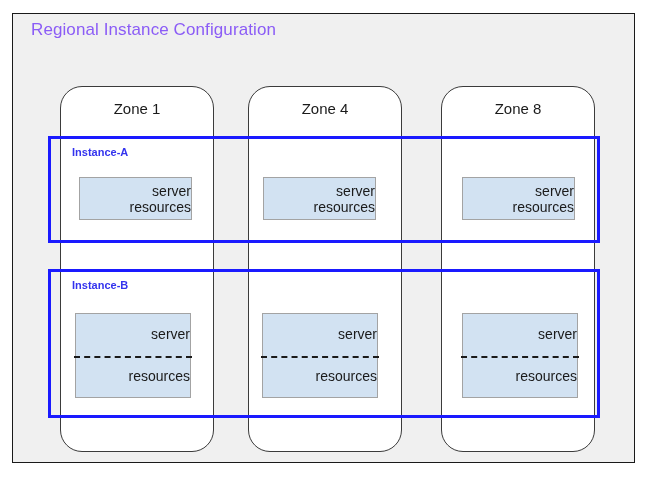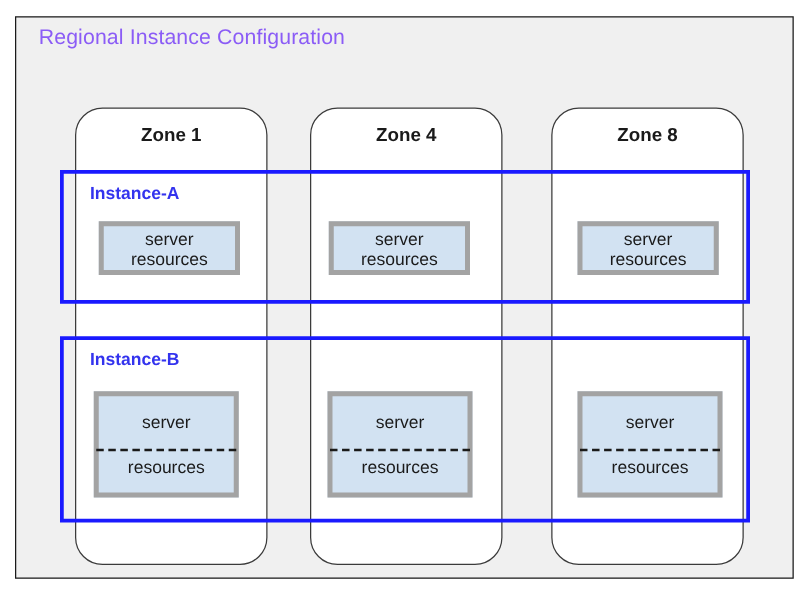--- a/index.html
+++ b/index.html
@@ -53,54 +53,53 @@
   #zone-2 { left: 428px; }
 
   .zone-label {
     position: absolute;
     top: 13px;
     left: 0;
     width: 100%;
     text-align: center;
     font-size: 15px;
     color: #1a1a1a;
-    font-weight: bold;
   }
 
   
   .instance-band {
     position: absolute;
     left: 35px;
     width: 552px;
     border: 3px solid #1a1aff;
     box-sizing: border-box;
     background: transparent;
   }
   #instance-band-0 { top: 122px; height: 107px; }
   #instance-band-1 { top: 255px; height: 149px; }
 
   .instance-label {
     position: absolute;
     left: 21px;
     top: 7px;
-    font-size: 14px;
+    font-size: 11px;
     font-weight: bold;
     color: #3333ee;
     white-space: nowrap;
   }
 
   
   .server-box {
     position: absolute;
     background: #d2e2f2;
-    border: 4px solid #a3a3a3;
+    border: 1px solid #a3a3a3;
     box-sizing: border-box;
     display: flex;
     flex-direction: column;
-    align-items: center;
+    align-items: flex-end;
     justify-content: center;
   }
   .server-box .line {
     font-size: 14px;
     color: #1a1a1a;
     line-height: 17px;
     white-space: nowrap;
   }
 
   

